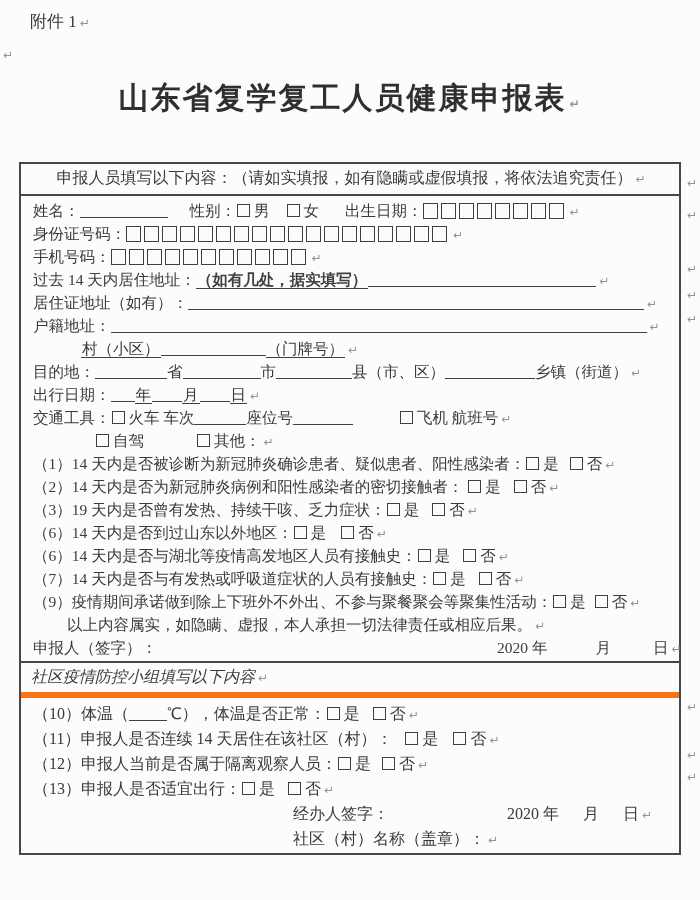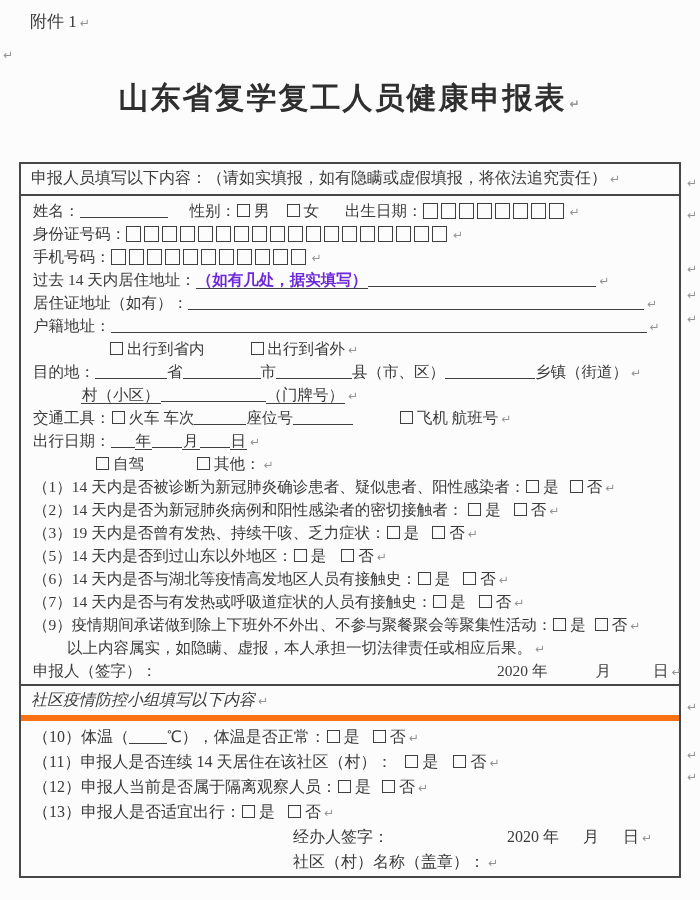--- a/index.html
+++ b/index.html
@@ -21,35 +21,36 @@
   .table{
     margin:44px auto 0;width:662px;
     border:2px solid #474747;
     box-sizing:border-box;
   }
   .hdr{
     font-size:16px;line-height:24px;
     padding:2px 8px 3px 10px;
     border-bottom:2px solid #474747;
     white-space:nowrap;
+    text-align:center;
   }
   .hdr2{
     font-size:16px;line-height:23px;
     padding:2px 8px 2px 10px;
     border-top:2px solid #474747;
     border-bottom:6px solid #f97316;
     white-space:nowrap;
     font-style:italic;
   }
   .body{padding:3px 0 2px;}
   .s1 .line{font-size:15.5px;height:23px;line-height:23px;}
   .s2 .line{font-size:16px;height:25px;line-height:25px;}
   .line{padding-left:12px;white-space:nowrap;}
   .t{color:#3a3a3a;}
-  .b{font-weight:bold;color:#6d28d9;}
+  .b{font-weight:bold;color:#404040;}
   .ul{border-bottom:1.5px solid #3f3f3f;padding:0 1px;}
   .blank{
     display:inline-block;height:15px;
     border-bottom:1.5px solid #3f3f3f;
     vertical-align:-2px;
   }
   .sp{display:inline-block;height:1px;}
   .cbox{
     display:inline-block;width:11px;height:11px;
     border:1.5px solid #3f3f3f;
@@ -81,30 +82,29 @@
   <div class="table">
     <div class="hdr"><span>申报人员填写以下内容：（请如实填报，如有隐瞒或虚假填报，将依法追究责任）</span><span class="pil">↵</span></div>
 
     <div class="body s1" id="body1">
         <div class="line"><span class="t">姓名：</span><span class="blank" style="width: 88px;"></span><span class="sp" style="width: 22px;"></span><span class="t">性别：</span><span class="cbox"></span><span class="t">男</span><span class="sp" style="width: 16px;"></span><span class="cbox"></span><span class="t">女</span><span class="sp" style="width: 26px;"></span><span class="t">出生日期：</span><span class="boxes"><span class="dbox"></span><span class="dbox"></span><span class="dbox"></span><span class="dbox"></span><span class="dbox"></span><span class="dbox"></span><span class="dbox"></span><span class="dbox"></span></span><span class="pil">↵</span></div>
         <div class="line"><span class="t">身份证号码：</span><span class="boxes"><span class="dbox"></span><span class="dbox"></span><span class="dbox"></span><span class="dbox"></span><span class="dbox"></span><span class="dbox"></span><span class="dbox"></span><span class="dbox"></span><span class="dbox"></span><span class="dbox"></span><span class="dbox"></span><span class="dbox"></span><span class="dbox"></span><span class="dbox"></span><span class="dbox"></span><span class="dbox"></span><span class="dbox"></span><span class="dbox"></span></span><span class="pil">↵</span></div>
         <div class="line"><span class="t">手机号码：</span><span class="boxes"><span class="dbox"></span><span class="dbox"></span><span class="dbox"></span><span class="dbox"></span><span class="dbox"></span><span class="dbox"></span><span class="dbox"></span><span class="dbox"></span><span class="dbox"></span><span class="dbox"></span><span class="dbox"></span></span><span class="pil">↵</span></div>
         <div class="line"><span class="t">过去 14 天内居住地址：</span><span class="t b ul">（如有几处，据实填写）</span><span class="blank" style="width: 228px;"></span><span class="pil">↵</span></div>
         <div class="line"><span class="t">居住证地址（如有）：</span><span class="blank" style="width: 456px;"></span><span class="pil">↵</span></div>
         <div class="line"><span class="t">户籍地址：</span><span class="blank" style="width: 536px;"></span><span class="pil">↵</span></div>
-        <div class="line" style="padding-left: 88px;"><span class="cbox"></span><span class="t">出行到省内</span><span class="sp" style="width: 45px;"></span><span class="cbox"></span><span class="t">出行到省外</span><span class="pil">↵</span></div>
+        <div class="line" style="padding-left: 60px;"><span class="t ul">村（小区）</span><span class="blank" style="width: 105px;"></span><span class="t ul">（门牌号）</span><span class="pil">↵</span></div>
         <div class="line"><span class="t">目的地：</span><span class="blank" style="width: 72px;"></span><span class="t">省</span><span class="blank" style="width: 78px;"></span><span class="t">市</span><span class="blank" style="width: 76px;"></span><span class="t">县（市、区）</span><span class="blank" style="width: 90px;"></span><span class="t">乡镇（街道）</span><span class="pil">↵</span></div>
-        <div class="line" style="padding-left: 60px;"><span class="t ul">村（小区）</span><span class="blank" style="width: 105px;"></span><span class="t ul">（门牌号）</span><span class="pil">↵</span></div>
+        <div class="line"><span class="t">出行日期：</span><span class="blank" style="width: 24px;"></span><span class="t ul">年</span><span class="blank" style="width: 30px;"></span><span class="t ul">月</span><span class="blank" style="width: 30px;"></span><span class="t ul">日</span><span class="pil">↵</span></div>
         <div class="line"><span class="t">交通工具：</span><span class="cbox"></span><span class="t">火车 车次</span><span class="blank" style="width: 52px;"></span><span class="t">座位号</span><span class="blank" style="width: 60px;"></span><span class="sp" style="width: 46px;"></span><span class="cbox"></span><span class="t">飞机 航班号</span><span class="pil">↵</span></div>
-        <div class="line"><span class="t">出行日期：</span><span class="blank" style="width: 24px;"></span><span class="t ul">年</span><span class="blank" style="width: 30px;"></span><span class="t ul">月</span><span class="blank" style="width: 30px;"></span><span class="t ul">日</span><span class="pil">↵</span></div>
         <div class="line" style="padding-left: 74px;"><span class="cbox"></span><span class="t">自驾</span><span class="sp" style="width: 52px;"></span><span class="cbox"></span><span class="t">其他：</span><span class="pil">↵</span></div>
         <div class="line"><span class="t">（1）14 天内是否被诊断为新冠肺炎确诊患者、疑似患者、阳性感染者：</span><span class="cbox"></span><span class="t">是</span><span class="sp" style="width: 10px;"></span><span class="cbox"></span><span class="t">否</span><span class="pil">↵</span></div>
         <div class="line"><span class="t">（2）14 天内是否为新冠肺炎病例和阳性感染者的密切接触者：</span><span class="sp" style="width: 4px;"></span><span class="cbox"></span><span class="t">是</span><span class="sp" style="width: 12px;"></span><span class="cbox"></span><span class="t">否</span><span class="pil">↵</span></div>
         <div class="line"><span class="t">（3）19 天内是否曾有发热、持续干咳、乏力症状：</span><span class="cbox"></span><span class="t">是</span><span class="sp" style="width: 12px;"></span><span class="cbox"></span><span class="t">否</span><span class="pil">↵</span></div>
-        <div class="line"><span class="t">（5）14 天内是否到过山东以外地区：</span><span class="cbox"></span><span class="t">是</span><span class="sp" style="width: 14px;"></span><span class="cbox"></span><span class="t">否</span><span class="pil">↵</span></div>
+        <div class="line"><span class="t">（6）14 天内是否到过山东以外地区：</span><span class="cbox"></span><span class="t">是</span><span class="sp" style="width: 14px;"></span><span class="cbox"></span><span class="t">否</span><span class="pil">↵</span></div>
         <div class="line"><span class="t">（6）14 天内是否与湖北等疫情高发地区人员有接触史：</span><span class="cbox"></span><span class="t">是</span><span class="sp" style="width: 12px;"></span><span class="cbox"></span><span class="t">否</span><span class="pil">↵</span></div>
         <div class="line"><span class="t">（7）14 天内是否与有发热或呼吸道症状的人员有接触史：</span><span class="cbox"></span><span class="t">是</span><span class="sp" style="width: 12px;"></span><span class="cbox"></span><span class="t">否</span><span class="pil">↵</span></div>
         <div class="line"><span class="t">（9）疫情期间承诺做到除上下班外不外出、不参与聚餐聚会等聚集性活动：</span><span class="cbox"></span><span class="t">是</span><span class="sp" style="width: 8px;"></span><span class="cbox"></span><span class="t">否</span><span class="pil">↵</span></div>
         <div class="line" style="padding-left: 46px;"><span class="t">以上内容属实，如隐瞒、虚报，本人承担一切法律责任或相应后果。</span><span class="pil">↵</span></div>
         <div class="line"><span class="t">申报人（签字）：</span><span class="sp" style="width: 340px;"></span><span class="t">2020 年</span><span class="sp" style="width: 48px;"></span><span class="t">月</span><span class="sp" style="width: 42px;"></span><span class="t">日</span><span class="pil">↵</span></div>
       </div>
 
     <div class="hdr2"><span>社区疫情防控小组填写以下内容</span><span class="pil">↵</span></div>
 
     <div class="body s2" id="body2">

